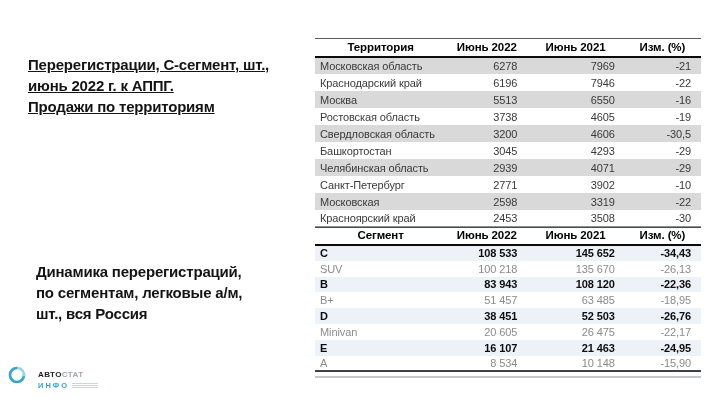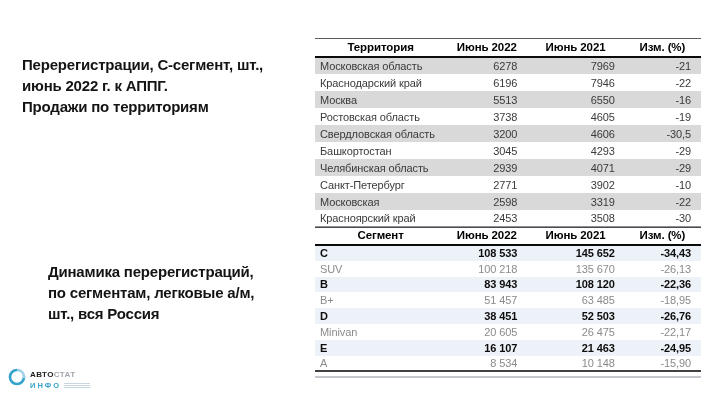--- a/index.html
+++ b/index.html
@@ -6,22 +6,22 @@
   .slide {
     position:relative; width:720px; height:405px; background:#ffffff;
     overflow:hidden; font-family:"Liberation Sans", sans-serif;
   }
 
   
   .title-block {
     position:absolute; font-weight:bold; font-size:15px; line-height:21px;
     color:#141414; letter-spacing:-0.2px;
   }
-  #title-block-1 { left:22px; top:54px; }
-  #title-block-2 { left:48px; top:261px; }
+  #title-block-1 { left:28px; top:54px;text-decoration:underline; }
+  #title-block-2 { left:36px; top:261px; }
 
   
   .table-wrap { position:absolute; left:315px; width:386px; }
   #territory-wrap { top:38px; }
   #segment-wrap   { top:226px; }
   #segment-wrap::after {
     content:""; display:block; height:0;
     border-bottom:2px solid #c3c7cc; margin-top:4px;
   }
   .table-wrap table {
@@ -54,21 +54,21 @@
   #territory-wrap tbody tr:last-child td { border-bottom:1px solid #4a4b4e; }
 
   
   #segment-wrap tbody tr { height:15.8px; }
   #segment-wrap tbody td { color:#8b8b8b; }
   #segment-wrap tbody tr.emph { background:#edf2f9; }
   #segment-wrap tbody tr.emph td { color:#0d0d0d; font-weight:bold; }
   #segment-wrap tbody tr:last-child td { border-bottom:2px solid #3f4144; }
 
   
-  .logo { position:absolute; left:8px; top:363px; display:flex; align-items:flex-end; gap:4px; }
+  .logo { position:absolute; left:8px; top:363px; display:flex; align-items:center; gap:12px; }
   .logo-text-line1 { font-size:8px; font-weight:bold; letter-spacing:0.4px; line-height:9px; }
   .brand-dark { color:#1d1d1f; }
   .brand-gray { color:#a3a7ac; }
   .logo-text-line2 { display:flex; align-items:center; gap:3px; line-height:9px; }
   .brand-info { font-size:7.5px; font-weight:bold; letter-spacing:2px; color:#36a3cc; }
   .tagline-lines { display:flex; flex-direction:column; gap:1px; }
   .tagline-lines i { display:block; width:26px; height:1px; background:#c6d7e0; }
 </style>
 </head>
 <body>

